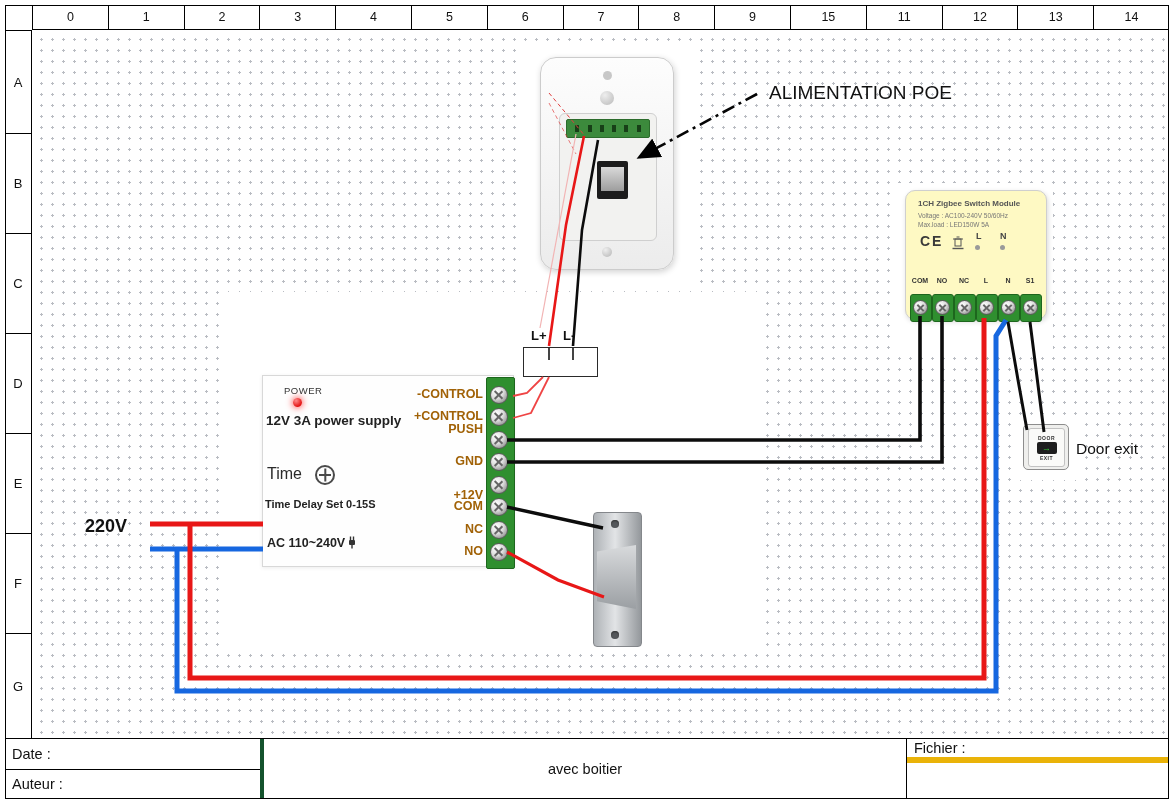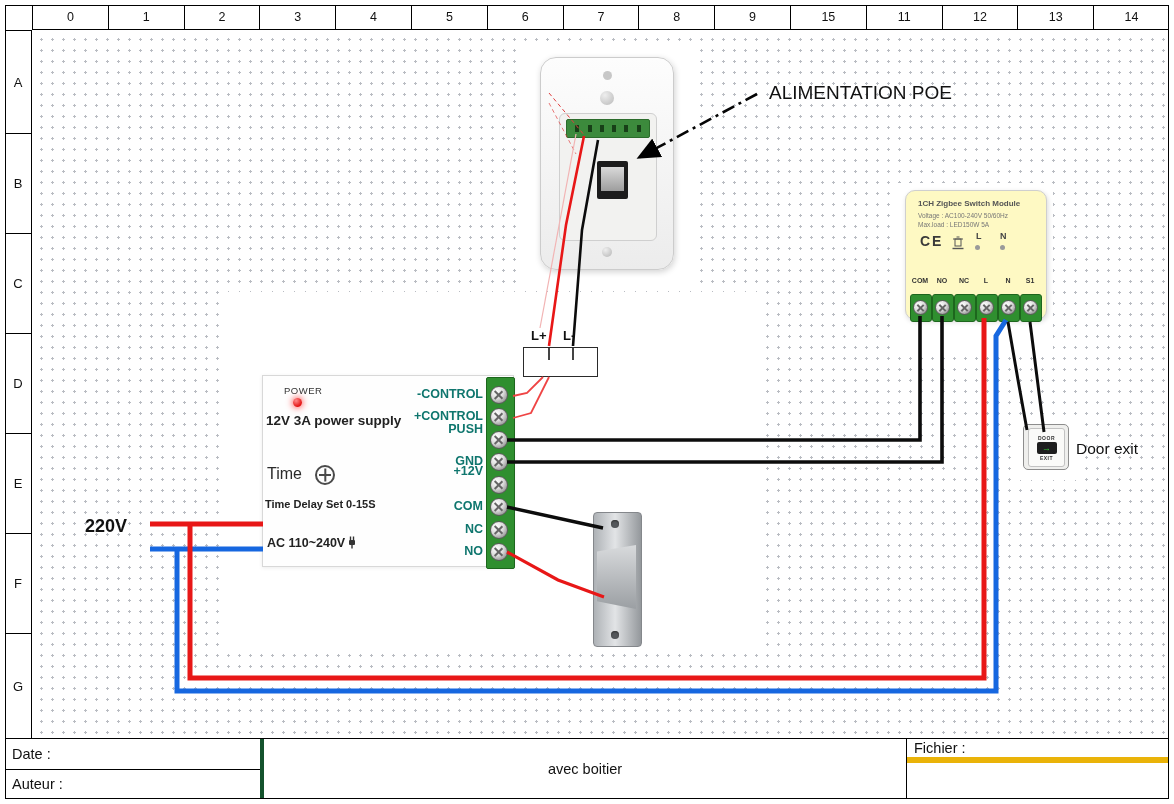--- a/index.html
+++ b/index.html
@@ -26,21 +26,21 @@
   .ic-pin{width:4px;height:7px;background:#173f17;}
   .ic-rj45{position:absolute;left:37px;top:47px;width:31px;height:38px;background:#1c1c1c;border-radius:2px;}
   .ic-rj45-inner{position:absolute;left:4px;top:6px;width:23px;height:24px;background:linear-gradient(180deg,#d9d9d9,#9d9d9d);}
 
   
   .psu{left:262px;top:375px;width:250px;height:190px;background:#fefefe;border:1px solid #d8d8d8;box-shadow:0 1px 4px rgba(0,0,0,.08);}
   .psu-strip{position:absolute;left:486px;top:377px;width:27px;height:190px;background:#2f8f2f;border:1px solid #1d661d;border-radius:2px;z-index:3;}
   .screw{position:absolute;border-radius:50%;background:radial-gradient(circle at 35% 30%,#ffffff,#dcdcdc 45%,#a0a0a0 75%,#7c7c7c);border:1px solid #5a5a5a;box-sizing:border-box;z-index:3;}
   .screw i{position:absolute;left:15%;right:15%;top:50%;height:2px;margin-top:-1px;background:#666;display:block;}
   .r45{transform:rotate(45deg);} .r135{transform:rotate(-45deg);} .r0{transform:none;} .r90{transform:rotate(90deg);}
-  .psu-term{position:absolute;left:380px;width:103px;text-align:right;font-size:12.5px;font-weight:600;color:#0f766e;z-index:3;white-space:nowrap;}
+  .psu-term{position:absolute;left:380px;width:103px;text-align:right;font-size:12.5px;font-weight:600;color:#a16207;z-index:3;white-space:nowrap;}
   .psu-text{position:absolute;color:#222;white-space:nowrap;}
   .led{position:absolute;width:9px;height:9px;border-radius:50%;background:radial-gradient(circle at 35% 30%,#ff8a8a,#e41010 70%);box-shadow:0 0 6px 1px rgba(255,30,30,.7);}
   .time-dial{position:absolute;width:20px;height:20px;border:2px solid #4a4a4a;border-radius:50%;box-sizing:border-box;}
   .time-dial i{position:absolute;left:10%;right:10%;top:50%;height:1.8px;margin-top:-1px;background:#4a4a4a;display:block;}
 
   
   .zb{left:905px;top:190px;width:140px;height:128px;background:#fef9c3;border:1px solid #cfcfcf;border-radius:10px;box-shadow:1px 2px 5px rgba(0,0,0,.15);}
   .zb-text{position:absolute;white-space:nowrap;}
   .zb-term-block{position:absolute;width:20px;height:26px;top:294px;background:#2f8f2f;border:1px solid #1d661d;border-radius:3px;z-index:3;}
   .zb-term-label{position:absolute;top:277px;width:24px;text-align:center;font-size:7px;font-weight:600;color:#333;z-index:4;white-space:nowrap;}
@@ -189,21 +189,21 @@
     </div>
   <div class="screw" style="left:490px;top:543px;width:18px;height:18px;">
       <i class="r45"></i>
       <i class="r135"></i>
     </div>
 
   <span class="psu-term" style="top:387px;">-CONTROL</span>
   <span class="psu-term" style="top:409px;">+CONTROL</span>
   <span class="psu-term" style="top:422px;">PUSH</span>
   <span class="psu-term" style="top:454px;">GND</span>
-  <span class="psu-term" style="top:464px;">+12V</span>
+  <span class="psu-term" style="top:488px;">+12V</span>
   <span class="psu-term" style="top:499px;">COM</span>
   <span class="psu-term" style="top:522px;">NC</span>
   <span class="psu-term" style="top:544px;">NO</span>
 
   <div class="lab" style="left:85px;top:516px;font-size:18px;font-weight:700;">220V</div>
 
   <div class="comp strike">
     <div class="circle" style="left:17px;top:7px;width:8px;height:8px;background:#55585c;box-shadow:inset 0 1px 2px #333;"></div>
     <div class="strike-latch"></div>
     <div class="circle" style="left:17px;top:118px;width:8px;height:8px;background:#55585c;box-shadow:inset 0 1px 2px #333;"></div>

